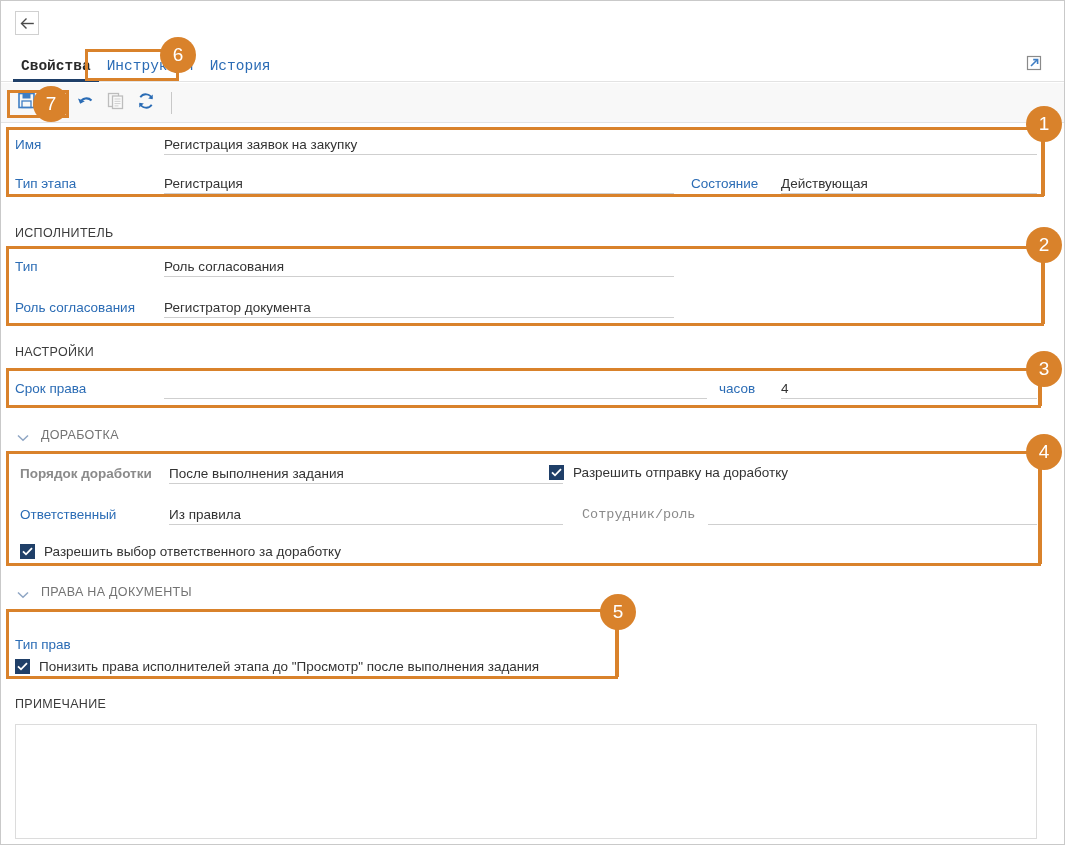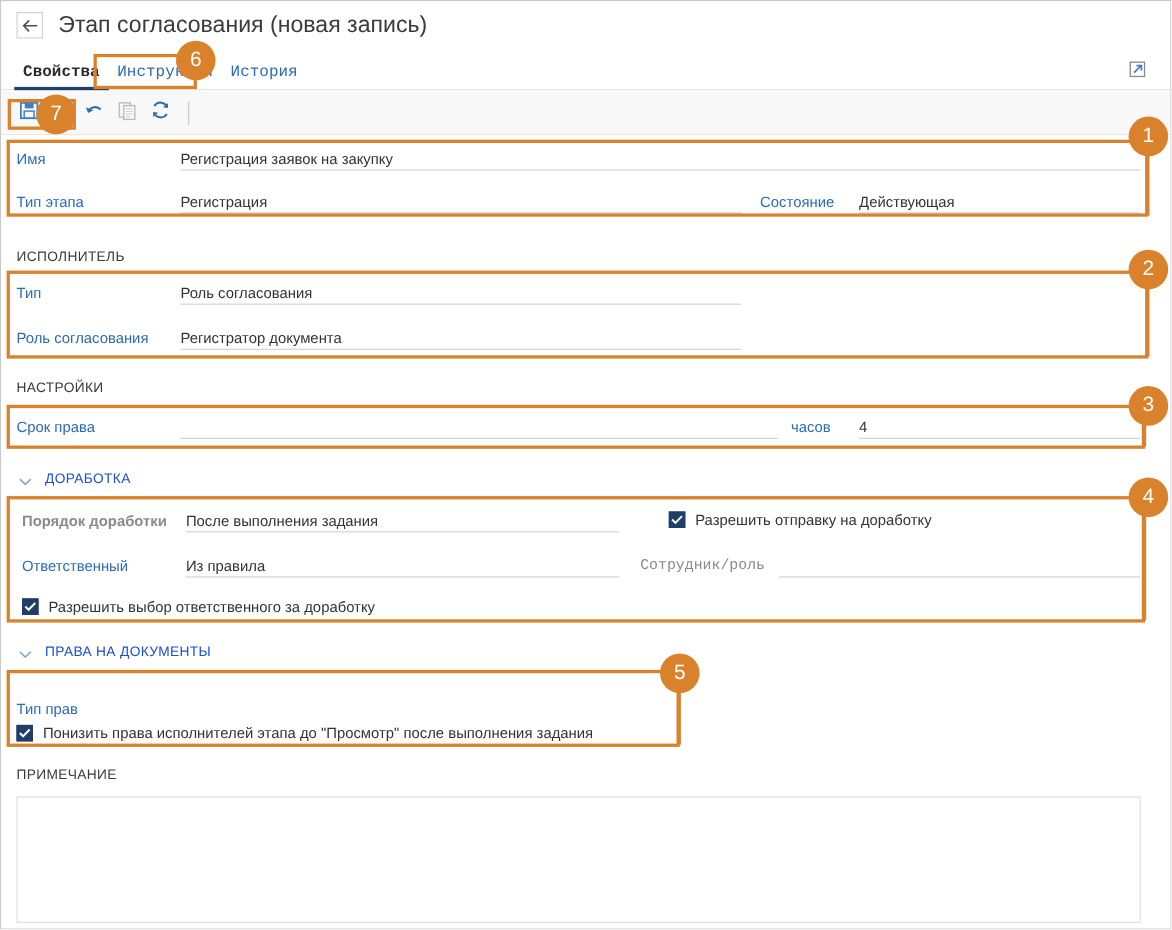--- a/index.html
+++ b/index.html
@@ -132,21 +132,21 @@
     color: #3b3b3b;
     letter-spacing: 0.3px;
     white-space: nowrap;
   }
   .group-header {
     position: absolute;
     display: flex;
     align-items: center;
     gap: 12px;
     font-size: 12.5px;
-    color: #1d4ed8;
+    color: #737373;
     letter-spacing: 0.3px;
     cursor: pointer;
     white-space: nowrap;
   }
   .chev {
     display: inline-block;
     width: 12px; height: 8px;
     flex: 0 0 auto;
   }
 
@@ -234,21 +234,20 @@
 
   <div class="header">
     <div class="back-btn">
       <span>
         <svg width="15" height="13" viewBox="0 0 15 13">
           <path d="M6.5 1.5 L1.5 6.5 L6.5 11.5" fill="none" stroke="#4a4a4a" stroke-width="1.4"></path>
           <path d="M1.8 6.5 H13.8" fill="none" stroke="#4a4a4a" stroke-width="1.4"></path>
         </svg>
       </span>
     </div>
-    <div class="page-title">Этап согласования (новая запись)</div>
   </div>
 
   <div class="tabbar">
     <div class="tab active">Свойства</div>
     <div class="tab">Инструкция</div>
     <div class="tab">История</div>
     <div class="expand-icon">
       <svg width="20" height="20" viewBox="0 0 20 20">
         <rect x="3.5" y="3.5" width="13" height="13" fill="none" stroke="#8a8a8a" stroke-width="1.2"></rect>
         <path d="M7 13 L13 7" stroke="#3f7ec4" stroke-width="1.6"></path>
@@ -337,21 +336,21 @@
         <svg width="12" height="8" viewBox="0 0 12 8">
             <path d="M1 1.5 L6 6.3 L11 1.5" fill="none" stroke="#8fa6c4" stroke-width="1.5"></path>
           </svg>
       </span>
       <span>ДОРАБОТКА</span>
     </div>
 
     <div class="field-label muted" style="left:19px; top:343px;font-weight:bold;">Порядок доработки</div>
     <div class="field-value" style="left:168px; top:341px; width:394px;">После выполнения задания</div>
 
-    <div class="cbrow" style="left:607px; top:342px;">
+    <div class="cbrow" style="left:548px; top:342px;">
       <span class="cb">
         <svg width="11" height="9" viewBox="0 0 11 9">
             <path d="M1 4.3 L4 7.3 L10 1.2" fill="none" stroke="#ffffff" stroke-width="1.8"></path>
           </svg>
       </span>
       <span class="cb-label">Разрешить отправку на доработку</span>
     </div>
 
     <div class="field-label" style="left:19px; top:384px;">Ответственный</div>
     <div class="field-value" style="left:168px; top:382px; width:394px;">Из правила</div>

